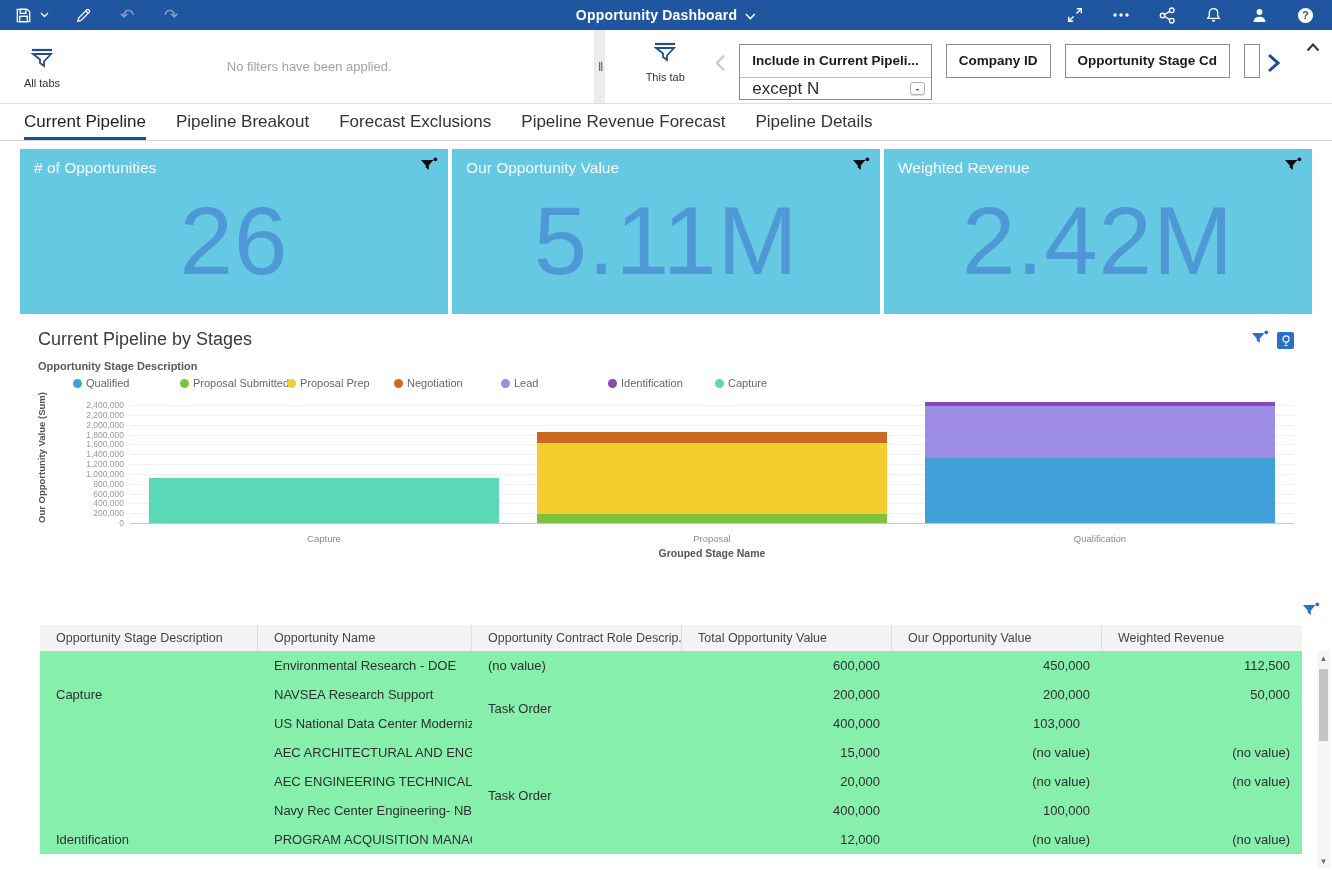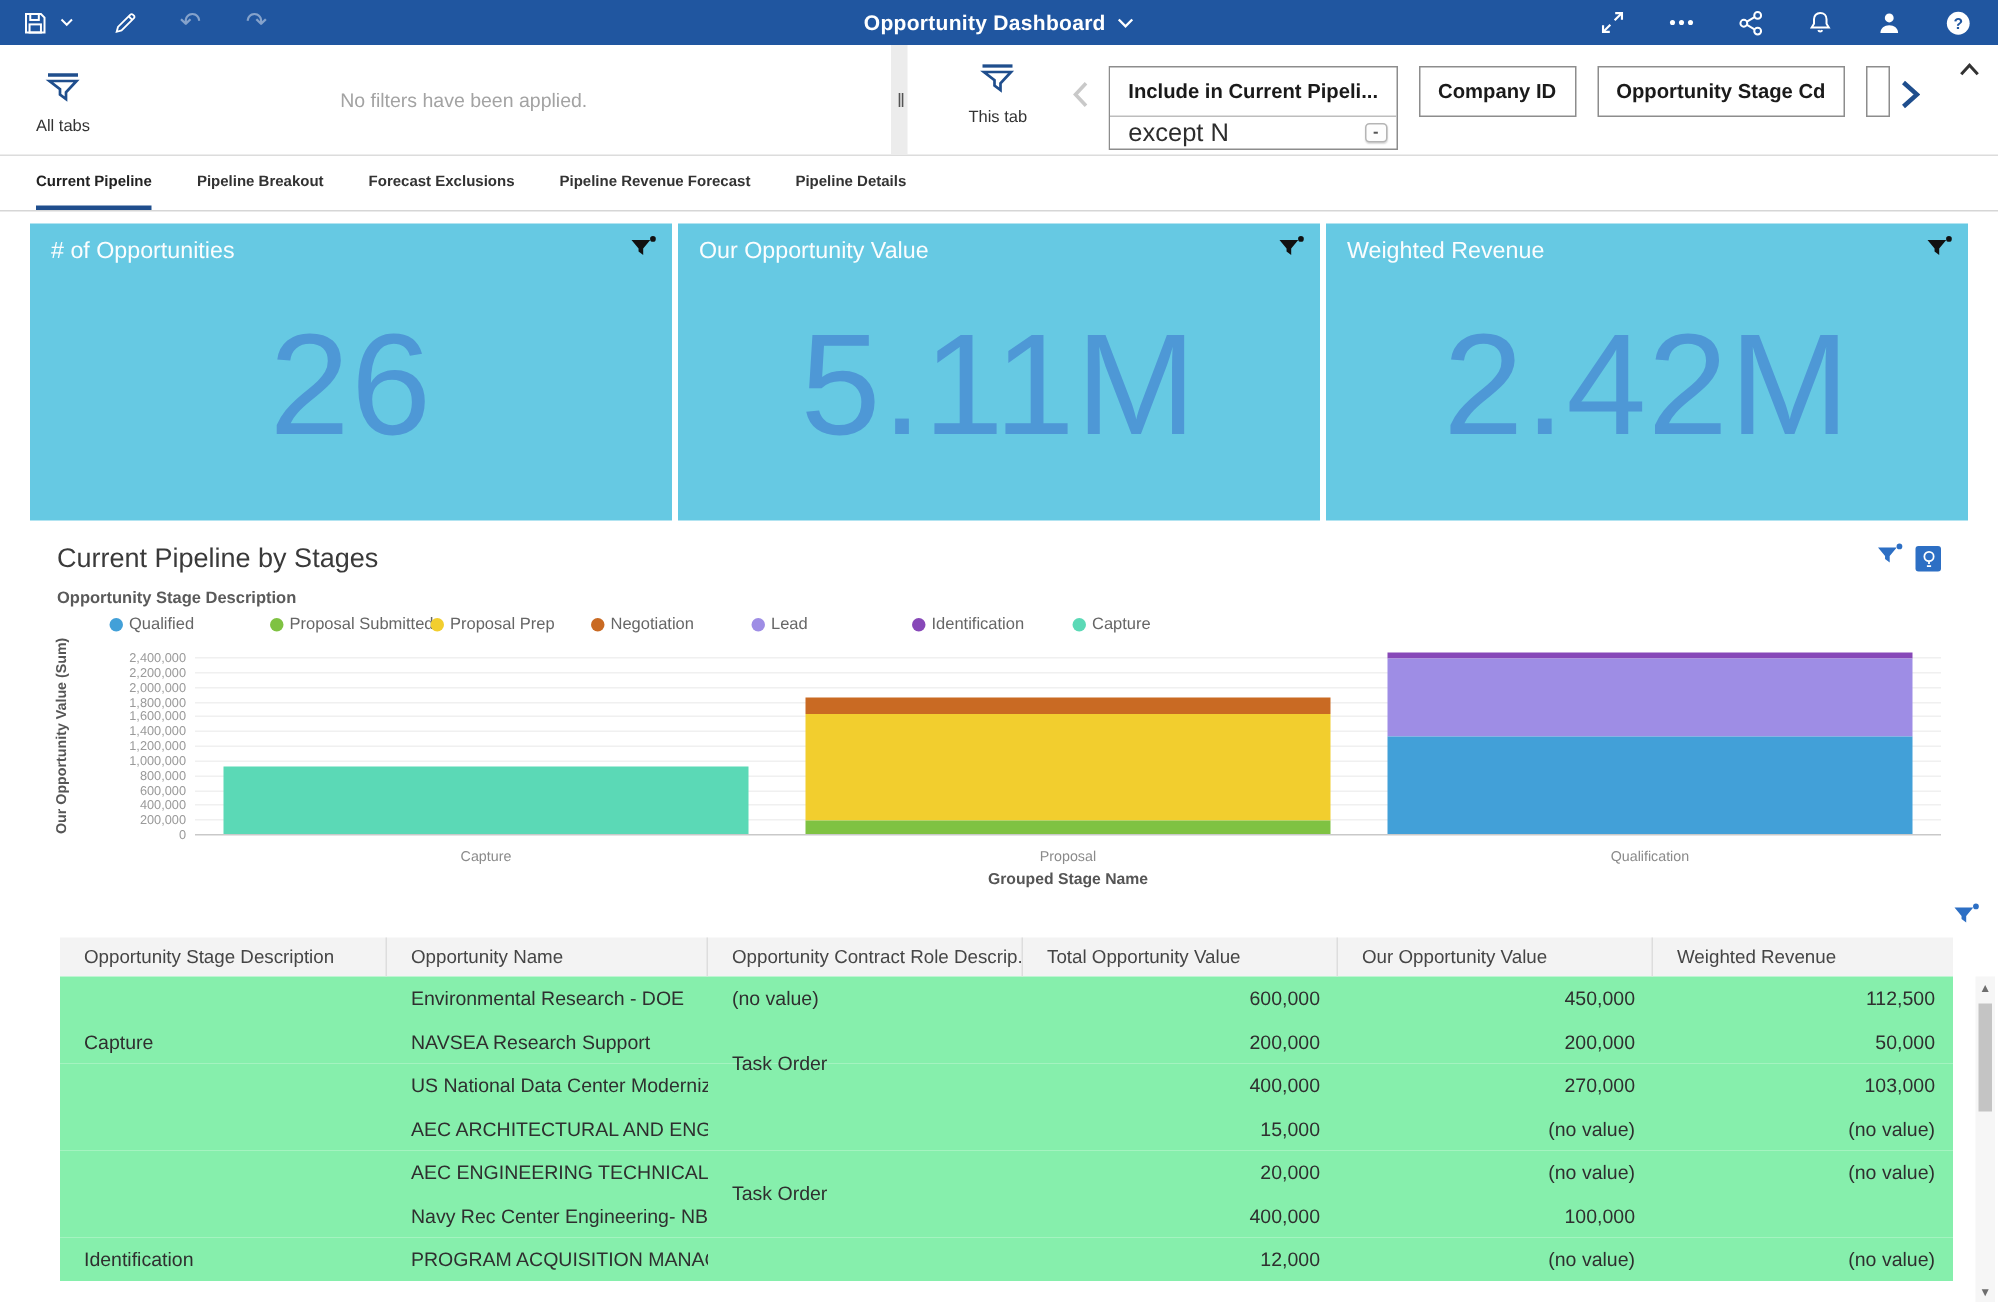--- a/index.html
+++ b/index.html
@@ -36,26 +36,26 @@
   .chip-complex .chip-main { padding:0 12px; height:32px; line-height:32px; }
   .chip-sub { border-top:1px solid #bdbdbd; height:22px; display:flex; align-items:center; padding:0 6px 0 12px; gap:6px; }
   .chip-sub .cond { font-size:17px; font-weight:400; color:#2d2d2d; flex:1; }
   .chip-remove { width:15px; height:13px; border:1px solid #b5b5b5; border-radius:3px; background:#fdfdfd;
                  font-size:11px; line-height:10px; color:#555; text-align:center; cursor:pointer; box-shadow:0 1px 1px rgba(0,0,0,.15); }
   .chip-partial { width:16px; padding:0; flex:none; }
   .collapse-caret { position:absolute; right:12px; top:8px; cursor:pointer; }
 
   
   .tabs { height:37px; border-bottom:1px solid #d6d6d6; display:flex; align-items:stretch; gap:30px; padding-left:24px; background:#fff; }
-  .tab { display:flex; align-items:center; font-size:10px; font-weight:700; color:#333; cursor:pointer;
+  .tab { display:flex; align-items:center; font-size:17px; font-weight:400; color:#333; cursor:pointer;
          border-bottom:3px solid transparent; padding-top:2px; }
   .tab.active { color:#222; border-bottom-color:#1f4e8d; }
 
   
-  .kpi-row { display:flex; gap:4px; margin:8px 20px 0 20px; height:198px; }
+  .kpi-row { display:flex; gap:4px; margin:8px 20px 0 20px; height:165px; }
   .kpi-card { flex:1; background:#66c9e3; position:relative; display:flex; flex-direction:column; cursor:pointer; }
   .kpi-title { color:#fbfdfe; font-size:15.5px; padding:10px 0 0 14px; }
   .kpi-funnel { position:absolute; top:8px; right:10px; }
   .kpi-value { flex:1; display:flex; align-items:center; justify-content:center; margin-top:-10px;
                font-size:96px; color:#4e98d6; letter-spacing:1px; }
 
   
   .chart-card { margin:7px 20px 0 20px; position:relative; padding:8px 18px 0 18px; }
   .chart-header { display:flex; align-items:flex-end; }
   .chart-title { font-size:18px; color:#3a3a3a; }
@@ -444,21 +444,20 @@
           <div class="tcell tc2 straddle"><span>Task Order</span></div>
           <div class="tcell tc3 num"><span>200,000</span></div>
           <div class="tcell tc4 num"><span>200,000</span></div>
           <div class="tcell tc5 num"><span>50,000</span></div>
         </div>
         <div class="trow">
           <div class="tcell tc0"><span></span></div>
           <div class="tcell tc1"><span>US National Data Center Moderniz...</span></div>
           <div class="tcell tc2"><span></span></div>
           <div class="tcell tc3 num"><span>400,000</span></div>
-          <div class="tcell tc4 num"><span>270,000</span></div>
           <div class="tcell tc5 num"><span>103,000</span></div>
         </div>
         <div class="trow">
           <div class="tcell tc0"><span></span></div>
           <div class="tcell tc1"><span>AEC ARCHITECTURAL AND ENGIN...</span></div>
           <div class="tcell tc2"><span></span></div>
           <div class="tcell tc3 num"><span>15,000</span></div>
           <div class="tcell tc4 num"><span>(no value)</span></div>
           <div class="tcell tc5 num"><span>(no value)</span></div>
         </div>

